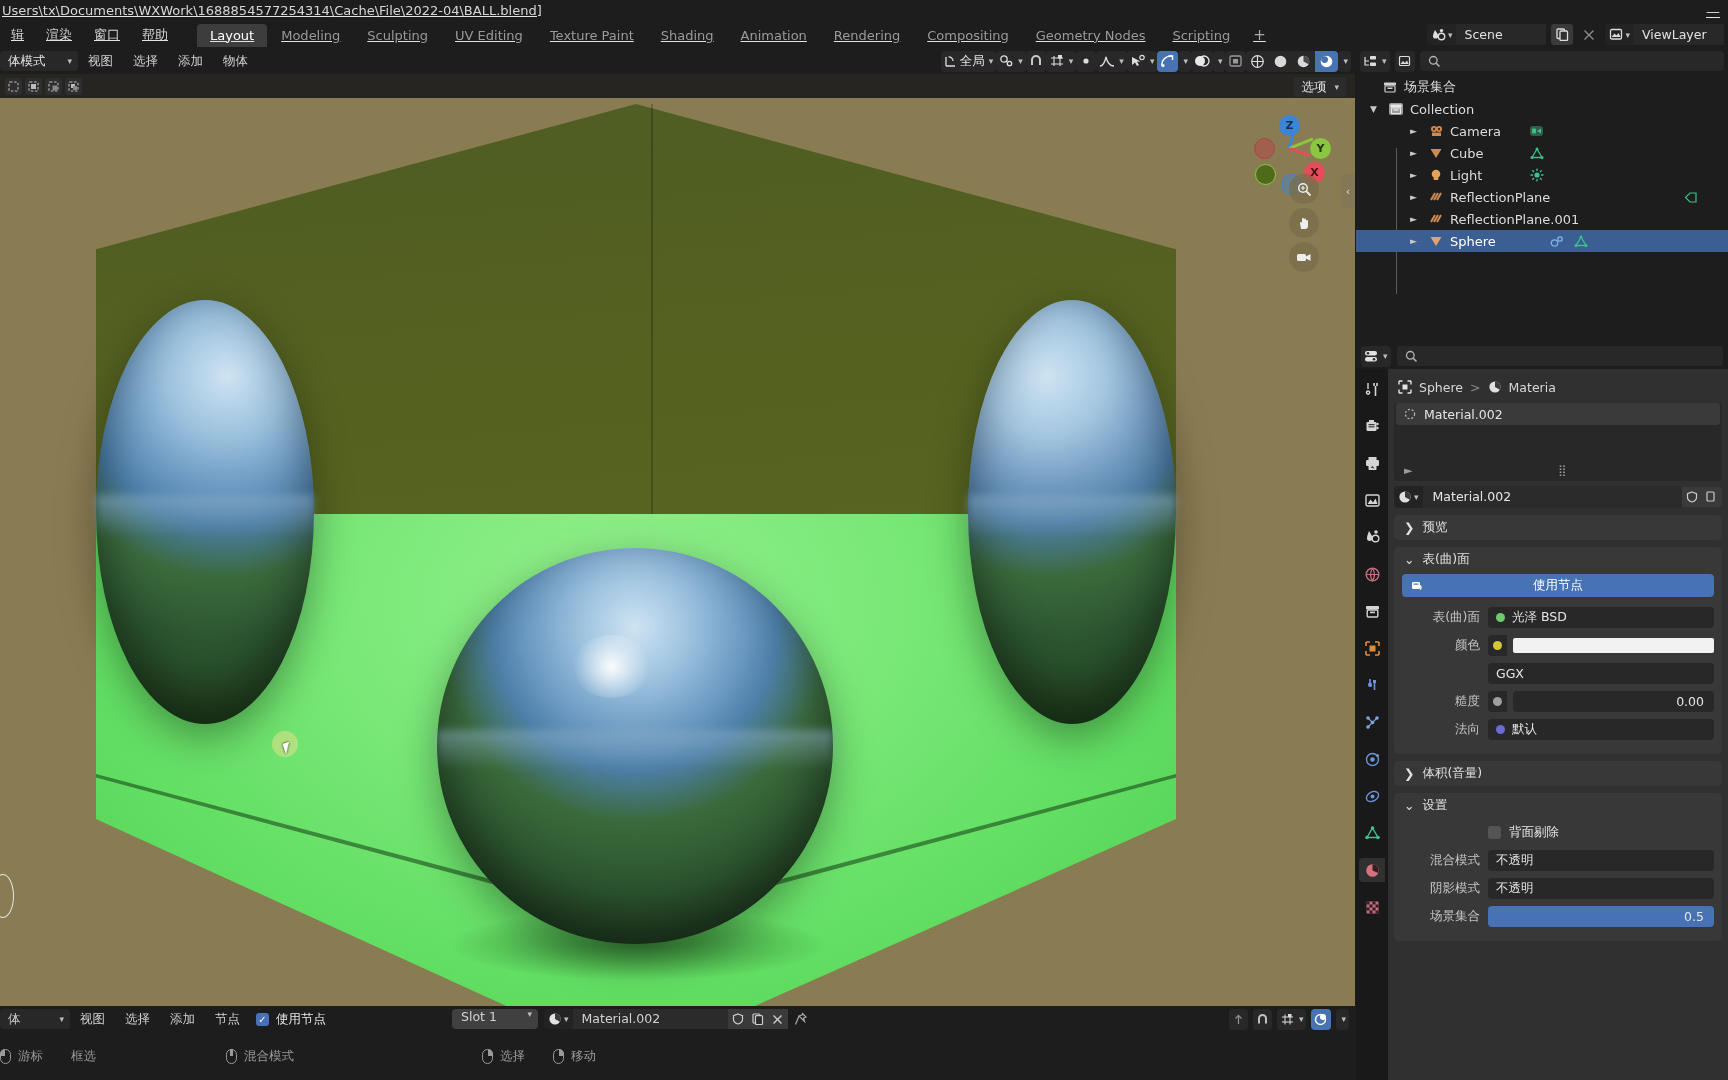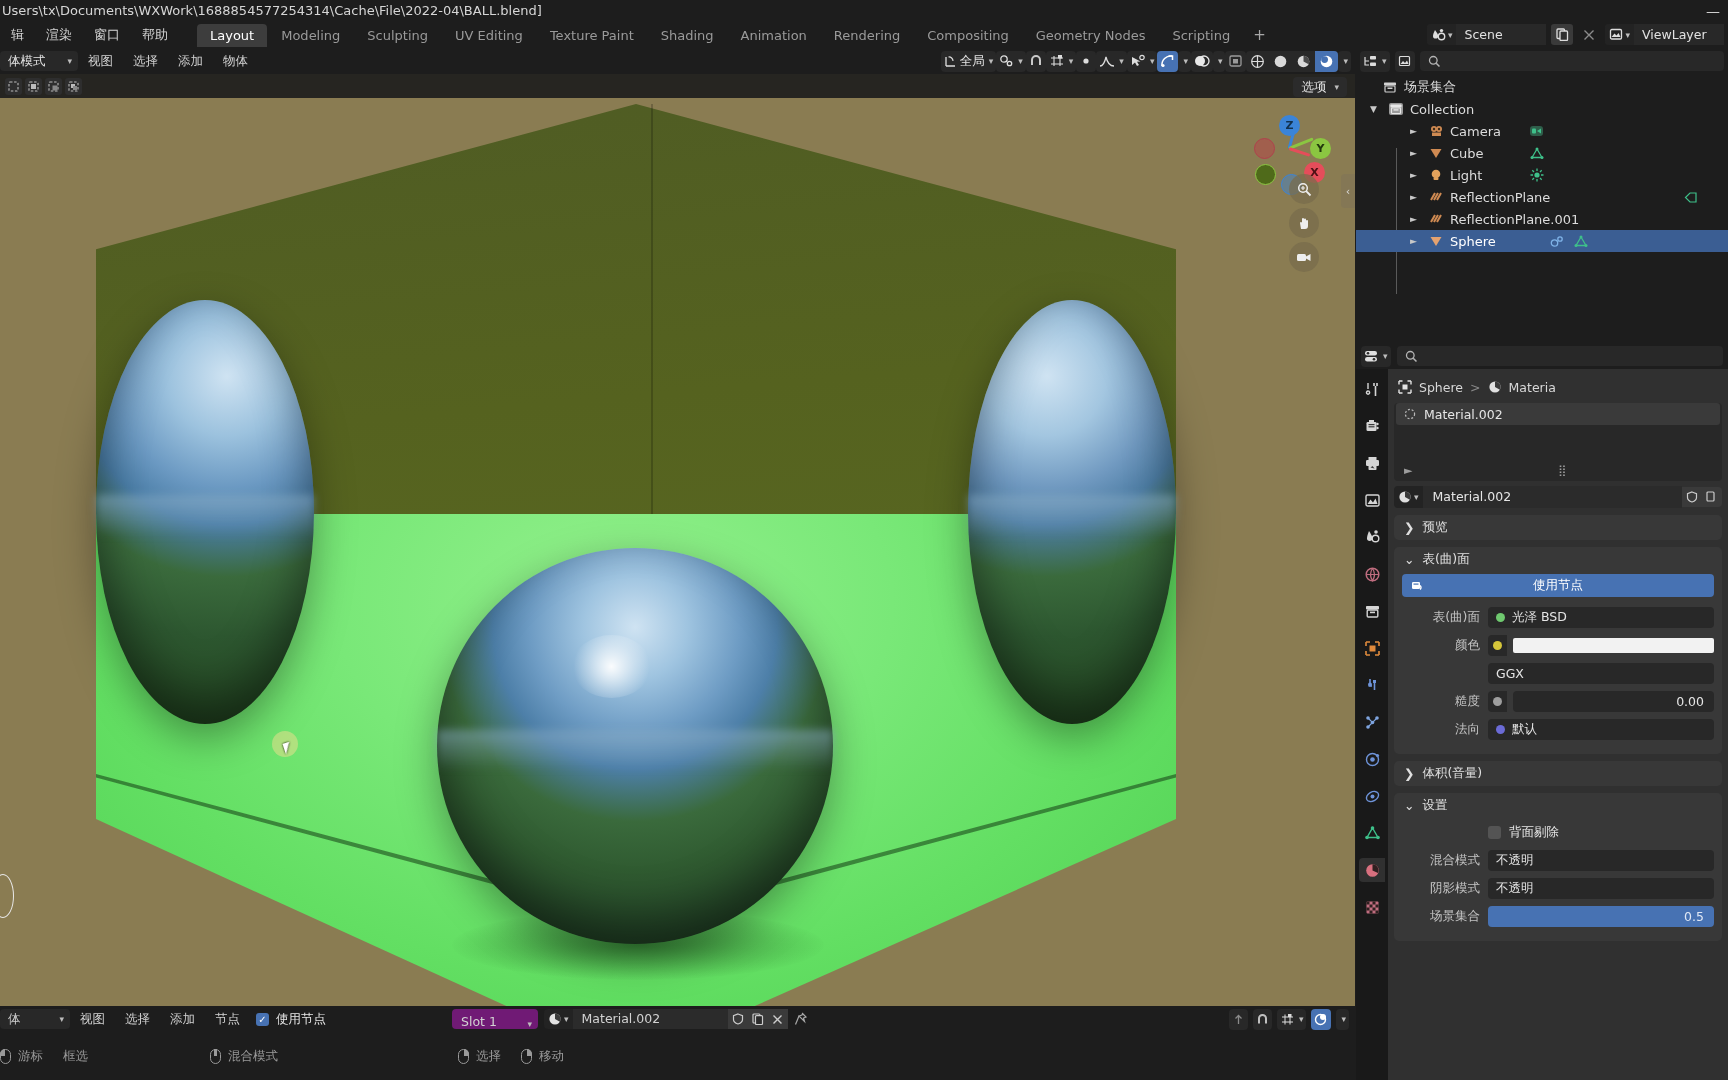--- a/index.html
+++ b/index.html
@@ -3,21 +3,21 @@
 <meta charset="utf-8">
 <style>
   * { box-sizing: border-box; margin: 0; padding: 0; }
   html, body {
     width: 1728px; height: 1080px;
     background: #1d1d1d;
     font-family: "DejaVu Sans", "Liberation Sans", sans-serif;
     overflow: hidden;
     color: #e5e5e5;
   }
-  .app { position: relative; width: 1728px; height: 920px; }
+  .app { position: relative; width: 1728px; height: 920px; text-decoration: underline; }
 
   
   .titlebar {
     height: 22px; background: #1d1d1d; color: #d6d6d6;
     font-size: 13px; line-height: 22px; padding-left: 2px;
     display: flex; align-items: center; justify-content: space-between;
     white-space: nowrap; overflow: hidden;
   }
   .titlebar .win-min { width: 30px; text-align: center; color: #cfcfcf; font-size: 14px; }
 
@@ -133,31 +133,31 @@
 
   
   .vp-bottom {
     position:absolute; left:0; top: 958px; width:1355px; height:26px; background:#1d1d1d;
     display:flex; align-items:center; font-size:12.5px; color:#d2d2d2;
   }
   .vb-sel { background:#282828; border-radius:4px; height:20px; min-width:70px; display:flex;
     align-items:center; justify-content:space-between; padding: 0 6px 0 8px; }
   .chkbox { width:13px;height:13px;background:#4772b3;border-radius:3px;display:flex;
     align-items:center;justify-content:center;color:#fff;font-size:10px; }
-  .slot-sel { background:#701a75; border-radius:4px; height:20px; width:86px; display:flex;
-    align-items:flex-end; justify-content:space-between; padding: 0 6px 0 9px; }
+  .slot-sel { background:#404040; border-radius:4px; height:20px; width:86px; display:flex;
+    align-items:flex-start; justify-content:space-between; padding: 0 6px 0 9px; }
   .matfield { display:flex; align-items:center; height:20px; }
   .matfield .mf-id { background:#232323; border-radius:4px 0 0 4px; padding:0 4px; height:20px; display:flex;align-items:center; }
   .matfield .mf-name { background:#2b2b2b; height:20px; line-height:20px; padding: 0 10px 0 9px; width:155px; }
   .sq { width:20px;height:20px;background:#3a3a3a;display:flex;align-items:center;justify-content:center; }
 
   
   .statusbar {
     position:absolute; left:0; top:984px; width:1355px; height:48px; background:#1d1d1d;
-    display:flex; align-items:center; font-size:12.5px; color:#9a9a9a; gap:20px; padding-left: 0px;
+    display:flex; align-items:center; font-size:12.5px; color:#9a9a9a; gap:28px; padding-left: 0px;
   }
   .sb-item { display:flex; align-items:center; gap:7px; }
   .mouse-ic { width:11px;height:15px;border:1.5px solid #9a9a9a;border-radius:6px; position:relative; }
   .mouse-ic.l::before{content:"";position:absolute;left:-1px;top:-1px;width:5px;height:7px;background:#9a9a9a;border-radius:5px 0 0 0;}
   .mouse-ic.m::before{content:"";position:absolute;left:3px;top:-1px;width:3px;height:7px;background:#9a9a9a;}
   .mouse-ic.r::before{content:"";position:absolute;right:-1px;top:-1px;width:5px;height:7px;background:#9a9a9a;border-radius:0 5px 0 0;}
 
   
   .outliner { position:absolute; left:1356px; top:0; width:372px; height:294px; background:#1d1d1d; }
   .ol-header { height:26px; background:#1d1d1d; display:flex; align-items:center; gap:5px; padding: 0 4px; }

